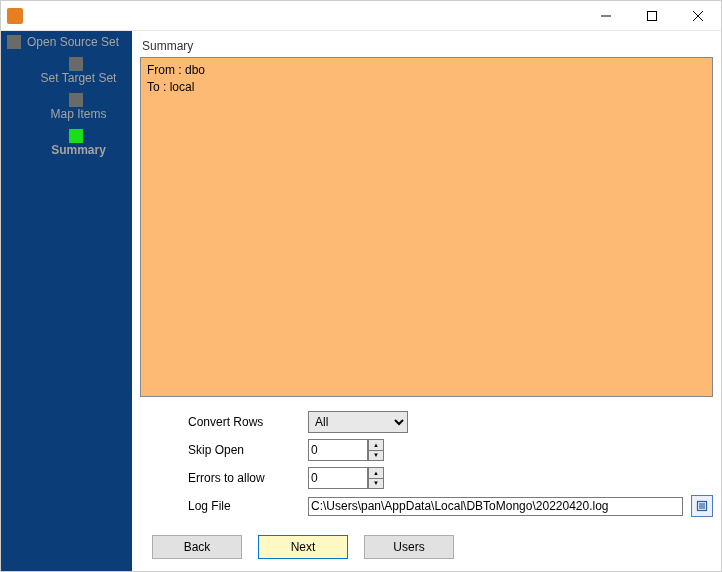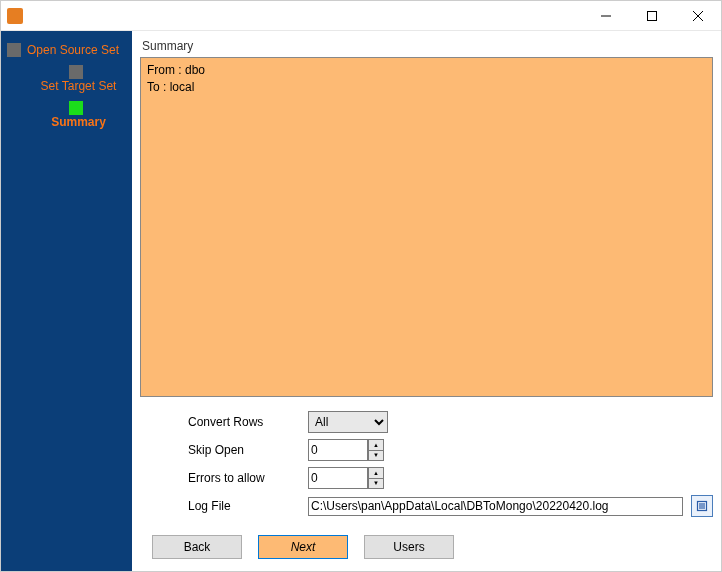--- a/index.html
+++ b/index.html
@@ -48,22 +48,21 @@
     }
     .win-btn svg { stroke: #000; stroke-width: 1; fill: none; }
     
     .main {
       display: flex;
       height: calc(100% - 30px);
     }
     .sidebar {
       width: 160px;
       background: #0b3e78;
-      color: #f97316;
-      padding-top: 8px;
+      color: #a3a3a3;
       position: relative;
     }
     .tree-node {
       display: flex;
       align-items: center;
       padding: 4px 0 4px 6px;
       cursor: pointer;
     }
     .tree-node.child { padding-left: 24px; flex-direction: column; }
     .node-box {
@@ -116,21 +115,21 @@
     }
     .opt-control select,
     .opt-control input[type="text"],
     .spinner input {
       font-size: 12px;
       padding: 1px 2px;
       border: 1px solid #7a7a7a;
       background: #fff;
     }
     .opt-control select {
-      width: 80px;
+      width: 100px;
       height: 22px;
       background: #e8e8e8;
     }
     .spinner {
       display: flex;
       height: 22px;
     }
     .spinner input {
       width: 60px;
       height: 22px;
@@ -181,22 +180,21 @@
       background: #e1e1e1;
       border: 1px solid #adadad;
       font-size: 12px;
       cursor: pointer;
       display: flex;
       align-items: center;
       justify-content: center;
     }
     .btn.primary {
       border: 1px solid #0078d7;
-      background: #fdba74;
-      font-style: italic;
+      background: #fef9c3;
     }
   </style>
 </head>
 <body>
 
 <div class="titlebar">
   <div class="titlebar-left">
     <span class="app-icon"></span>
     <span></span>
   </div>
@@ -224,20 +222,24 @@
 
   <div class="sidebar">
     <div class="tree">
       <div class="tree-node">
         <span class="node-box"></span>
         <span class="node-label">Open Source Set</span>
       </div>
       <div class="tree-node child">
         <span class="node-box"></span>
         <span class="node-label">Set Target Set</span>
+      </div>
+      <div class="tree-node child">
+        <span class="node-box"></span>
+        <span class="node-label">Map Items</span>
       </div>
       <div class="tree-node child">
         <span class="node-box active"></span>
         <span class="node-label bold">Summary</span>
       </div>
     </div>
   </div>
 
   <div class="content">
     <div class="group-label">Summary</div>

